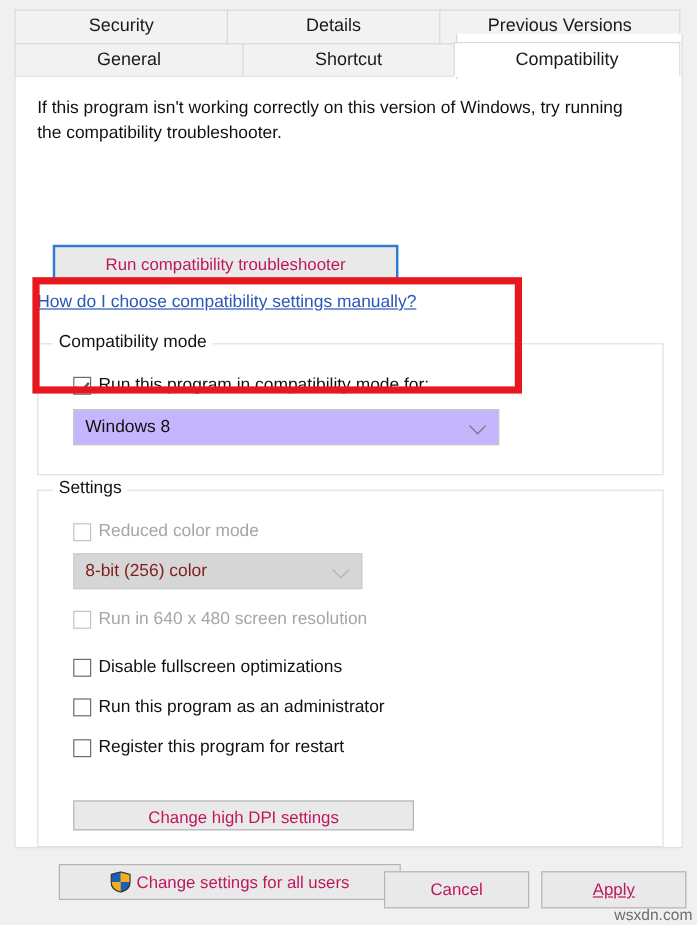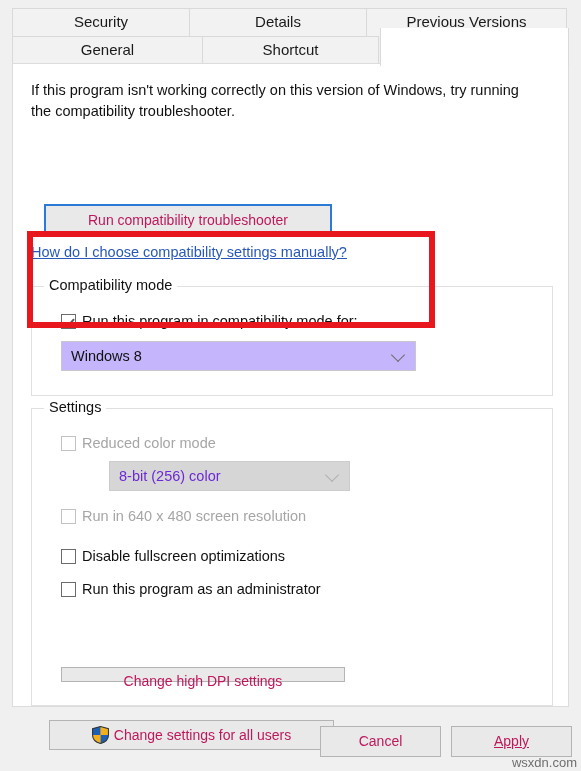--- a/index.html
+++ b/index.html
@@ -223,21 +223,21 @@
     position: absolute;
     right: 12px;
     top: 50%;
     margin-top: -3px;
     width: 9px;
     height: 9px;
     border: solid #6e6e6e;
     border-width: 0 1.6px 1.6px 0;
     transform: translateY(-30%) rotate(45deg);
   }
-  .combo.disabled { color: #6d28d9; background: #d6d6d6; border-color: #cccccc; margin-left: 48px; }
+  .combo.disabled { color: #7f1d1d; background: #d6d6d6; border-color: #cccccc; }
   .combo.disabled .cb-arrow { border-color: #b0b0b0; }
 
   
   .redbox {
     position: absolute;
     left: 27px;
     top: 231px;
     width: 408px;
     height: 97px;
     border: 6px solid #e8161d;
@@ -245,21 +245,21 @@
     z-index: 20;
     pointer-events: none;
   }
 
   
   .btn-dpi {
     position: absolute;
     left: 48px;
     top: 603px;
     width: 284px;
-    height: 15px;
+    height: 25px;
     line-height: 27px;
   }
   .btn-allusers {
     position: absolute;
     left: 36px;
     top: 656px;
     width: 285px;
     height: 30px;
     line-height: 28px;
     display: flex;
@@ -306,20 +306,21 @@
 
     <div class="tabrow row1">
       <div class="tab t-security">Security</div>
       <div class="tab t-details">Details</div>
       <div class="tab t-previous">Previous Versions</div>
     </div>
 
     <div class="tabrow row2">
       <div class="tab t-general">General</div>
       <div class="tab t-shortcut">Shortcut</div>
+      <div class="tab t-active">Compatibility</div>
     </div>
   </div>
 
   <div class="tabpage">
 
     <div class="intro">If this program isn't working correctly on this version of Windows, try running the compatibility troubleshooter.</div>
 
     <button class="btn btn-troubleshoot">Run compatibility troubleshooter</button>
 
     <a class="link">How do I choose compatibility settings manually?</a>
@@ -359,20 +360,24 @@
       <div class="chkrow" style="left:29px; top:139px;">
         <span class="chkbox"></span>
         <span>Disable fullscreen optimizations</span>
       </div>
 
       <div class="chkrow" style="left:29px; top:172px;">
         <span class="chkbox"></span>
         <span>Run this program as an administrator</span>
       </div>
 
+      <div class="chkrow" style="left:29px; top:206px;">
+        <span class="chkbox"></span>
+        <span>Register this program for restart</span>
+      </div>
     </div>
 
     <button class="btn btn-dpi">Change high DPI settings</button>
 
     <button class="btn btn-allusers">
       <svg class="shield" viewBox="0 0 32 34">
         <path d="M16 1 L31 5 V17 C31 26 24 31 16 33 C8 31 1 26 1 17 V5 Z" fill="#1e5fb4"></path>
         <path d="M16 1 L31 5 V17 C31 26 24 31 16 33 Z" fill="#f2b01e"></path>
         <path d="M16 17 L31 17 C31 26 24 31 16 33 Z" fill="#1e5fb4"></path>
         <path d="M16 17 L1 17 V5 L16 1 Z" fill="#1e5fb4"></path>

